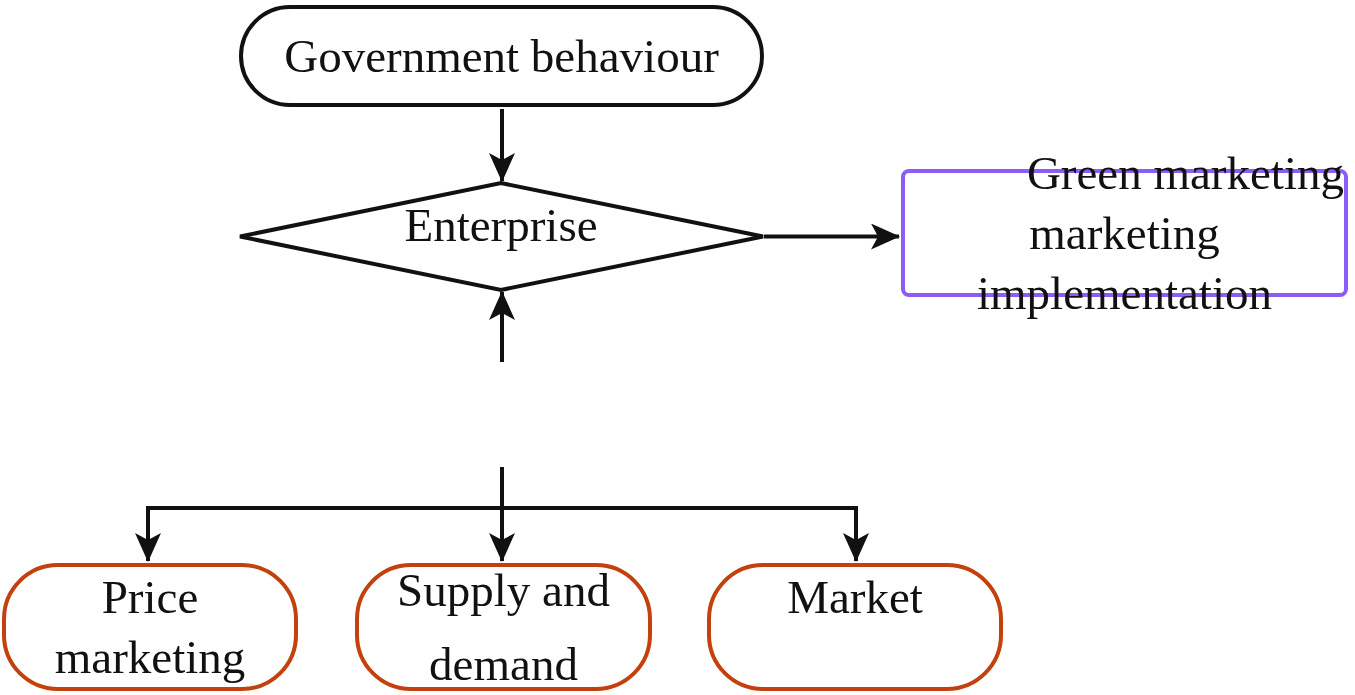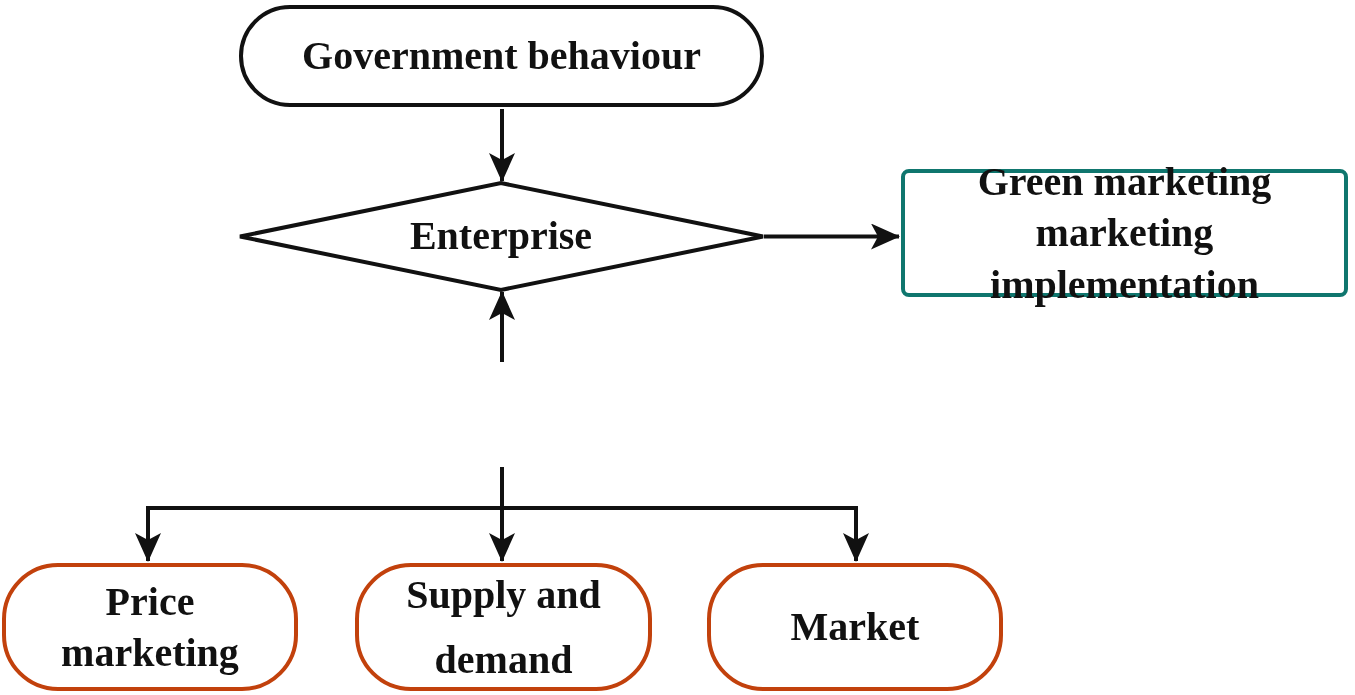--- a/index.html
+++ b/index.html
@@ -21,50 +21,50 @@
     width: 1355px; height: 695px;
   }
   .node {
     position: absolute;
     display: flex;
     flex-direction: column;
     align-items: center;
     justify-content: center;
     text-align: center;
     background: #ffffff;
-    font-size: 40px;
+    font-size: 47px;
     line-height: 1.28;
     color: #111111;
-    font-weight: bold;
   }
   .stadium {
     border: 4px solid #111111;
     border-radius: 52px;
   }
   .rect {
-    border: 4px solid #0f766e;
+    border: 4px solid #8b5cf6;
     border-radius: 8px;
+    align-items: flex-end;
   }
   .rounded {
     border: 4px solid #c2410c;
     border-radius: 56px;
   }
   .diamond-text {
     position: absolute;
     background: transparent;
     border: none;
   }
   
   .node-government        { left: 239px; top: 5px;   width: 525px; height: 102px; }
   .node-green-marketing   { left: 901px; top: 169px; width: 447px; height: 128px; }
   .node-market-mechanisms { left: 239px; top: 364px; width: 524px; height: 101px; }
-  .node-enterprise-text   { left: 340px; top: 182px; width: 322px; height: 107px; }
+  .node-enterprise-text   { left: 340px; top: 172px; width: 322px; height: 107px; }
   .node-price             { left: 2px;   top: 563px; width: 296px; height: 128px; }
   .node-supply            { left: 355px; top: 563px; width: 297px; height: 128px; gap: 14px; }
-  .node-competition       { left: 707px; top: 563px; width: 296px; height: 128px; }
+  .node-competition       { left: 707px; top: 563px; width: 296px; height: 128px; justify-content: space-between; }
 </style>
 </head>
 <body>
 
 <div class="canvas">
 
   <svg class="edges-layer" width="1355" height="695" viewBox="0 0 1355 695" xmlns="http://www.w3.org/2000/svg">
     <defs>
       <marker id="arrowhead" markerUnits="userSpaceOnUse" markerWidth="32" markerHeight="28" refX="28" refY="13" orient="auto">
         <path d="M0,0 L29,13 L0,26 L7,13 Z" fill="#111111"></path>

